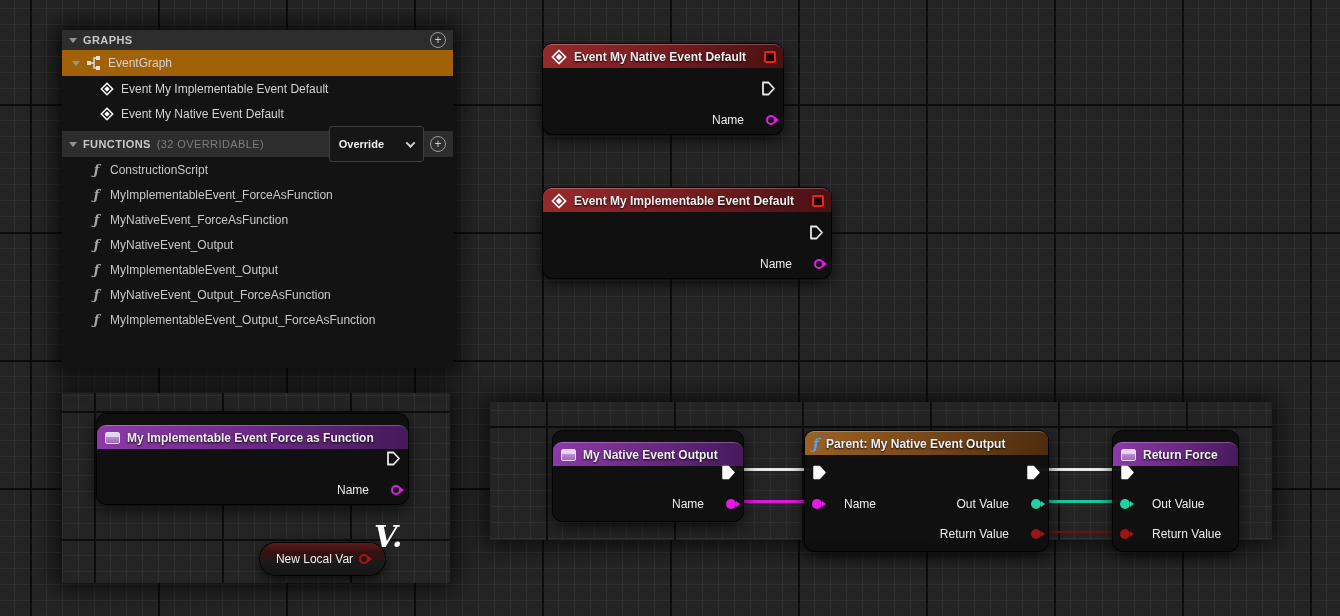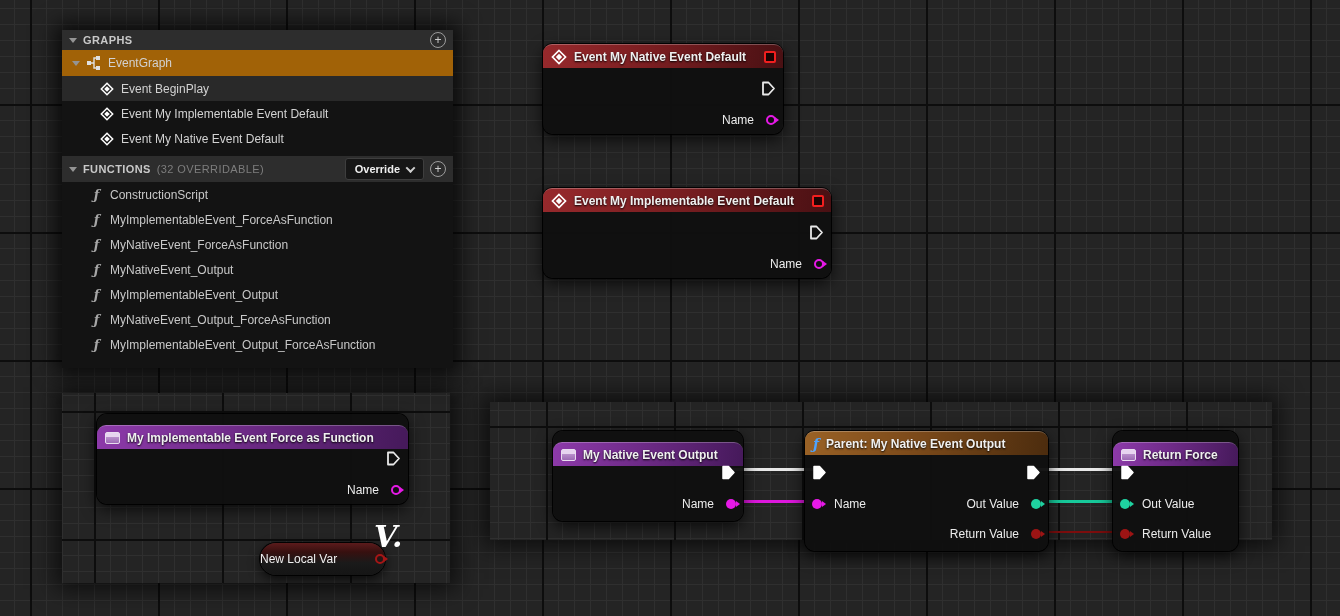--- a/index.html
+++ b/index.html
@@ -33,22 +33,22 @@
     background:#2d2d2d; height:20px; flex:none; }
   .sec-header.fn { height:26px; margin-top:5px; }
   .sec-title { font-size:11px; font-weight:bold; color:#c9c9c9; letter-spacing:.4px; }
   .sec-count { font-size:11px; color:#7d7d7d; letter-spacing:.4px; }
   .spacer { flex:1; }
   .tri { width:0; height:0; border-left:4px solid transparent;
     border-right:4px solid transparent; border-top:5px solid #949494; flex:none; }
   .plus { width:16px; height:16px; border:1px solid #9c9c9c; border-radius:50%;
     color:#cfcfcf; display:flex; align-items:center; justify-content:center;
     font-size:12px; line-height:1; flex:none; }
-  .ovr-btn { display:flex; align-items:center; gap:7px; background:#161616;
-    border:1px solid #3e3e3e; border-radius:3px; height:22px; padding:8px 9px;
+  .ovr-btn { display:flex; align-items:center; gap:23px; background:#161616;
+    border:1px solid #3e3e3e; border-radius:3px; height:36px; padding:8px 9px;
     color:#efefef; font-size:11px; font-weight:bold; }
   .chev { width:7px; height:7px; border-right:2px solid #cfcfcf;
     border-bottom:2px solid #cfcfcf; transform:rotate(45deg) translate(-1px,-1px); }
   .row { display:flex; align-items:center; gap:7px; height:25px; flex:none;
     font-size:12px; color:#d2d2d2; }
   .row.group { height:26px; background:#a16207; padding-left:10px; }
   .row.item { padding-left:38px; }
   .row.item.sel { background:#292929; }
   .row.fnrow { padding-left:28px; color:#c8c8c8; }
   .fx-li { font-family:"DejaVu Serif", serif; font-style:italic; font-weight:bold;
@@ -65,42 +65,42 @@
   .bronze .node-header { background:linear-gradient(100deg,#9a6226 0%,#7c4a1a 45%,#4c2c0e 100%); }
   .node-title { font-size:12px; font-weight:bold; color:#f0f0f0;
     text-shadow:0 1px 2px #000; white-space:nowrap; }
   .red-box { position:absolute; right:7px; top:6px; width:12px; height:12px;
     border:2px solid #f21f1f; border-radius:2px; background:#1c0303; }
   .sq-icon { width:15px; height:12px; border-radius:2px; border:1px solid #e9ddf0;
     background:linear-gradient(180deg,#e7d4f0 0%,#e7d4f0 42%,#b88fcb 42%,#9d6bb5 100%);
     flex:none; }
   .fx-icon { font-family:"DejaVu Serif", serif; font-style:italic; font-weight:bold;
     color:#4da3ff; font-size:14px; line-height:1; flex:none; }
-  .prow { position:absolute; height:16px; display:flex; align-items:center; gap:12px;
+  .prow { position:absolute; height:16px; display:flex; align-items:center; gap:22px;
     font-size:12px; color:#ececec;justify-content:space-between; }
   .prow.out { right:7px; } .prow.in { left:7px; }
   .pin-exec svg { display:block; }
   .pin-dot { width:10px; height:10px; border-radius:50%; position:relative; flex:none; }
   .pin-dot.hollow { border:2px solid currentColor; background:transparent; }
   .pin-dot.filled { background:currentColor; }
   .pin-dot.filled::after { content:""; position:absolute; left:10px; top:2px;
     border-left:4px solid currentColor; border-top:3px solid transparent;
     border-bottom:3px solid transparent; }
   .pin-dot.hollow::after { content:""; position:absolute; left:7px; top:0;
     border-left:4px solid currentColor; border-top:3px solid transparent;
     border-bottom:3px solid transparent; }
 
   .wire { position:absolute; z-index:2; }
 
   
   .var-node { position:absolute; left:260px; top:543px; width:125px; height:32px;
     border-radius:16px; z-index:3;
     background:linear-gradient(180deg,#5c1b1c 0%,#37100f 28%,#1a1a1a 62%,#151515 100%);
     box-shadow:0 4px 12px rgba(0,0,0,.75), 0 0 0 1px rgba(0,0,0,.9);
-    display:flex; align-items:center; justify-content:space-between; gap:6px;
+    display:flex; align-items:center; justify-content:center; gap:6px;
     color:#f0f0f0; font-size:12px; }
   .watermark { position:absolute; left:374px; top:522px; z-index:4;
     font-family:"DejaVu Serif", serif; font-style:italic; font-weight:bold;
     font-size:30px; color:#ffffff; line-height:1; }
 </style>
 </head>
 <body>
 
 <div class="stage">
 
@@ -122,29 +122,20 @@
         <svg width="14" height="14" viewBox="0 0 14 14">
           <path d="M4 7 H7 M7 7 V2 H9 M7 7 V12 H9" stroke="#e0e0e0" stroke-width="1.4" fill="none"></path>
           <rect x="0" y="5" width="4" height="4" fill="#e0e0e0"></rect>
           <rect x="9" y="0" width="4" height="4" fill="#e0e0e0"></rect>
           <rect x="9" y="10" width="4" height="4" fill="#e0e0e0"></rect>
         </svg>
       </span>
       <span>EventGraph</span>
     </div>
 
-    <div class="row item sel">
-      <span style="display:flex">
-        <svg width="14" height="14" viewBox="0 0 16 16">
-            <path d="M8 1.5L14.5 8 8 14.5 1.5 8Z" fill="none" stroke="#fff" stroke-width="1.7"></path>
-            <path d="M8 4.8L11.2 8 8 11.2 4.8 8Z" fill="#fff"></path>
-          </svg>
-      </span>
-      <span>Event BeginPlay</span>
-    </div>
     <div class="row item">
       <span style="display:flex">
         <svg width="14" height="14" viewBox="0 0 16 16">
             <path d="M8 1.5L14.5 8 8 14.5 1.5 8Z" fill="none" stroke="#fff" stroke-width="1.7"></path>
             <path d="M8 4.8L11.2 8 8 11.2 4.8 8Z" fill="#fff"></path>
           </svg>
       </span>
       <span>Event My Implementable Event Default</span>
     </div>
     <div class="row item">

